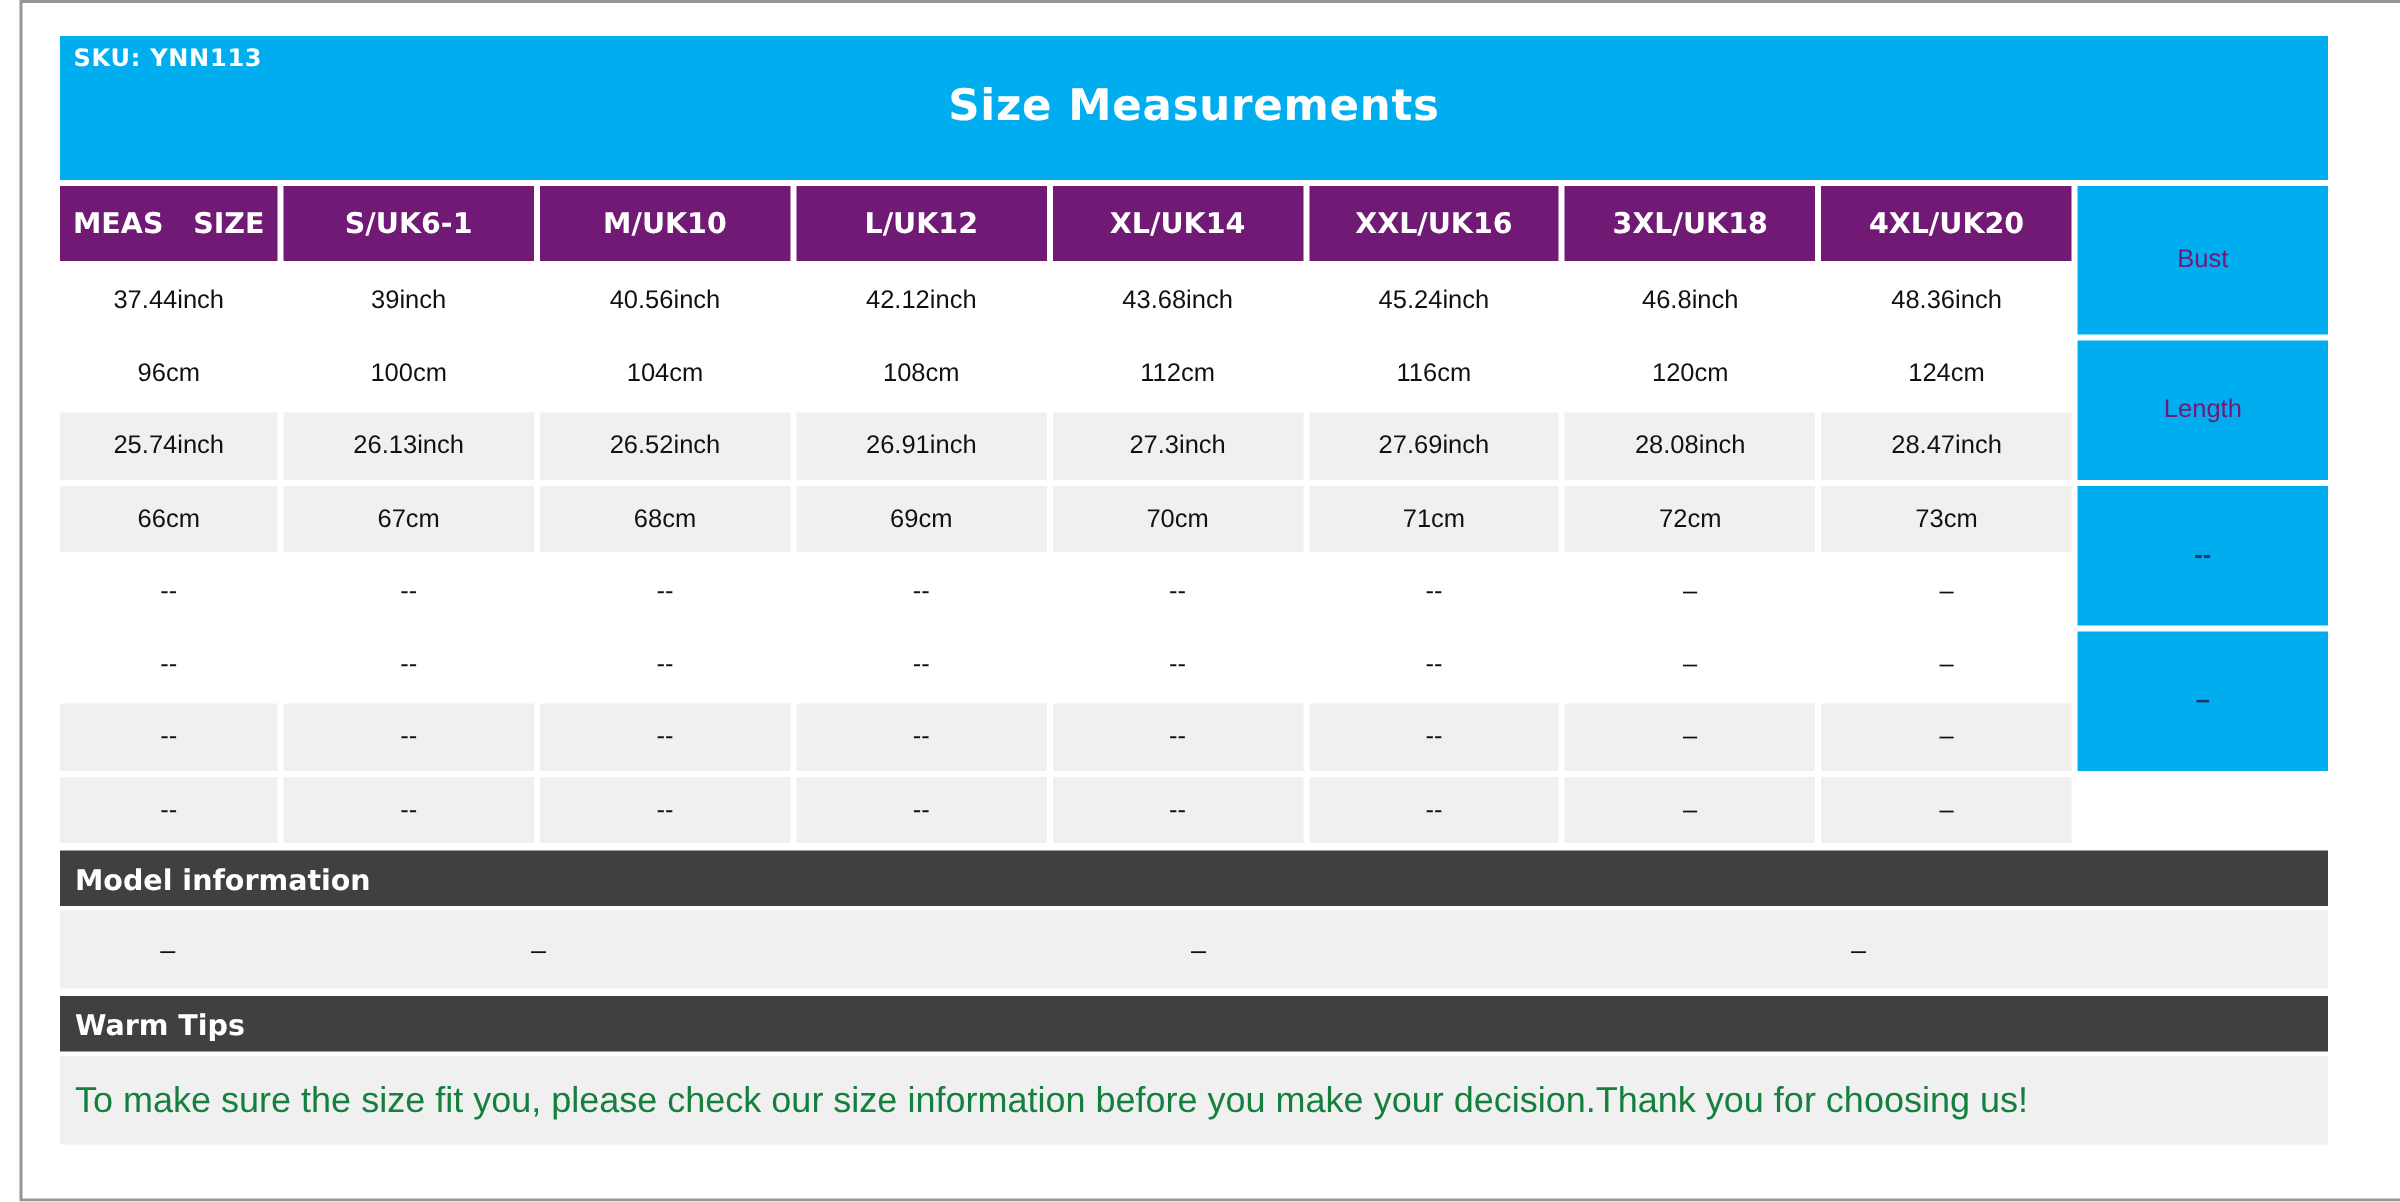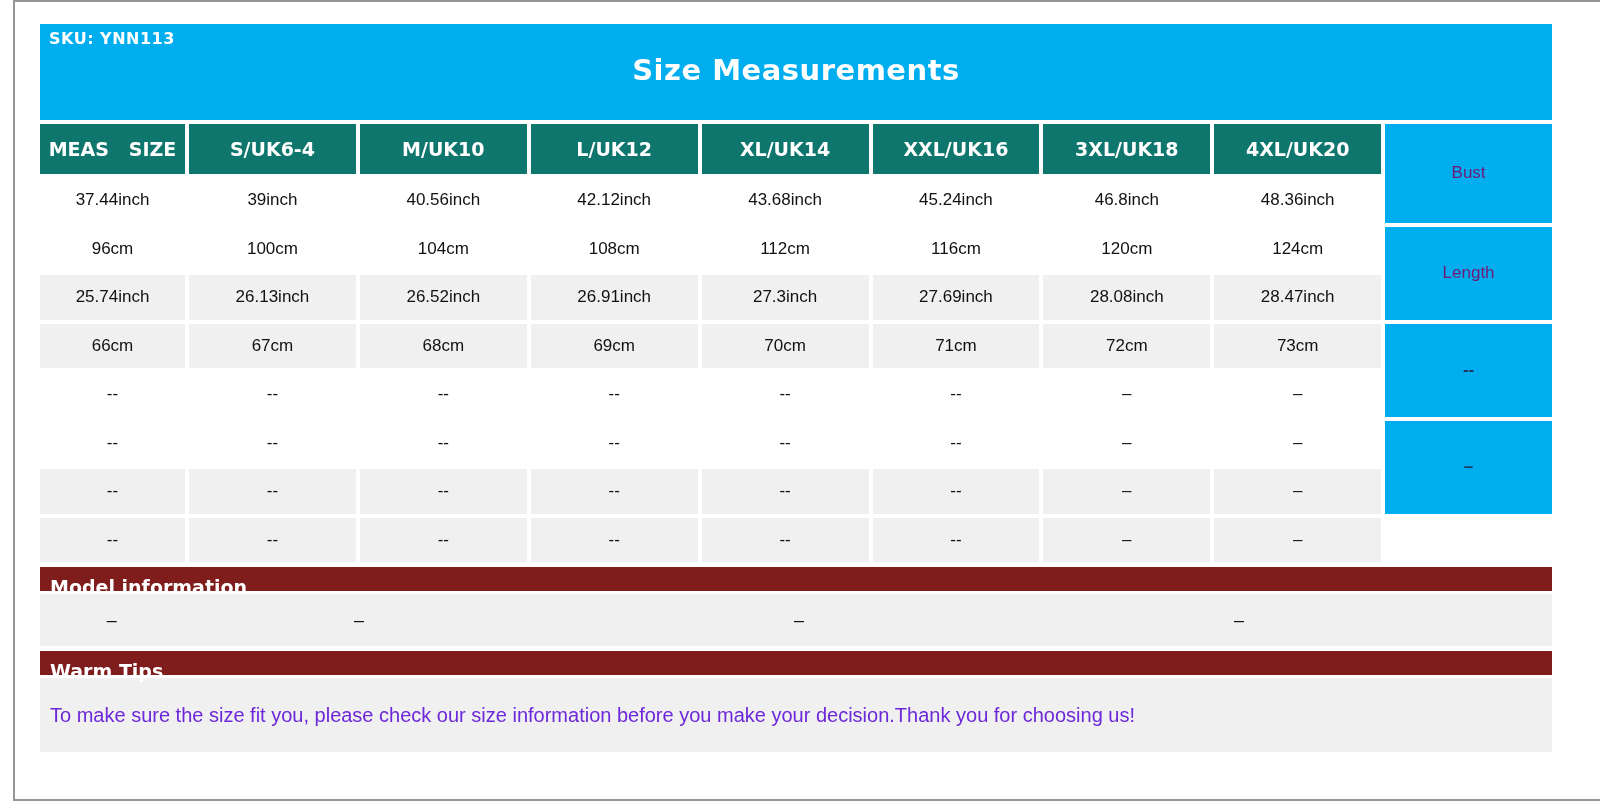--- a/index.html
+++ b/index.html
@@ -38,21 +38,21 @@
   
   .grid {
     margin-top: 4px;
     display: grid;
     grid-template-columns: 145px repeat(8, 1fr);
     grid-template-rows: 50px repeat(8, 44.5px);
     gap: 4px;
     background: #ffffff;
   }
   .hc {
-    background: #0f766e;
+    background: #701a75;
     color: #ffffff;
     font-weight: bold;
     font-size: 19px;
     display: flex; align-items: center; justify-content: center;
     white-space: pre;
     text-align: center;
   }
   .lc {
     grid-row: span 2;
     background: #00AEEF;
@@ -67,25 +67,25 @@
     font-size: 17px;
     color: #111111;
     font-family: "Liberation Sans", sans-serif;
   }
   .w { background: #ffffff; text-align: right; }
   .g { background: #F0F0F0; }
 
   
   .section-header {
     margin-top: 5px;
-    background: #7f1d1d;
+    background: #404040;
     color: #ffffff;
     font-weight: bold;
     font-size: 19px;
-    height: 24px;
+    height: 37px;
     line-height: 40px;
     padding-left: 10px;
   }
   .model-row {
     margin-top: 3px;
     height: 52px;
     background: #F0F0F0;
     display: flex;
     align-items: center;
     font-family: "Liberation Sans", sans-serif;
@@ -93,44 +93,44 @@
     color: #111111;
   }
   .model-cell { text-align: center; }
   .mc1 { width: 9.5%; }
   .mc2 { width: 23.2%; }
   .mc3 { width: 35%; }
   .mc4 { width: 23.2%; }
   .mc5 { width: 9.1%; }
   .tips-row {
     margin-top: 3px;
-    height: 74px;
+    height: 59px;
     background: #F0F0F0;
     display: flex;
     align-items: center;
     padding-left: 10px;
     font-family: "Liberation Sans", sans-serif;
-    font-size: 20px;
-    color: #6d28d9;
+    font-size: 24px;
+    color: #15803d;
   }
 </style>
 </head>
 <body>
 
 <div class="page">
 
   <div class="banner">
     <div class="sku">SKU: YNN113</div>
     <div class="title">Size Measurements</div>
   </div>
 
   <div class="grid">
 
     <div class="hc">MEAS   SIZE</div>
-    <div class="hc">S/UK6-4</div>
+    <div class="hc">S/UK6-1</div>
     <div class="hc">M/UK10</div>
     <div class="hc">L/UK12</div>
     <div class="hc">XL/UK14</div>
     <div class="hc">XXL/UK16</div>
     <div class="hc">3XL/UK18</div>
     <div class="hc">4XL/UK20</div>
 
     <div class="lc">Bust</div>
     <div class="c w">37.44inch</div>
     <div class="c w">39inch</div>

